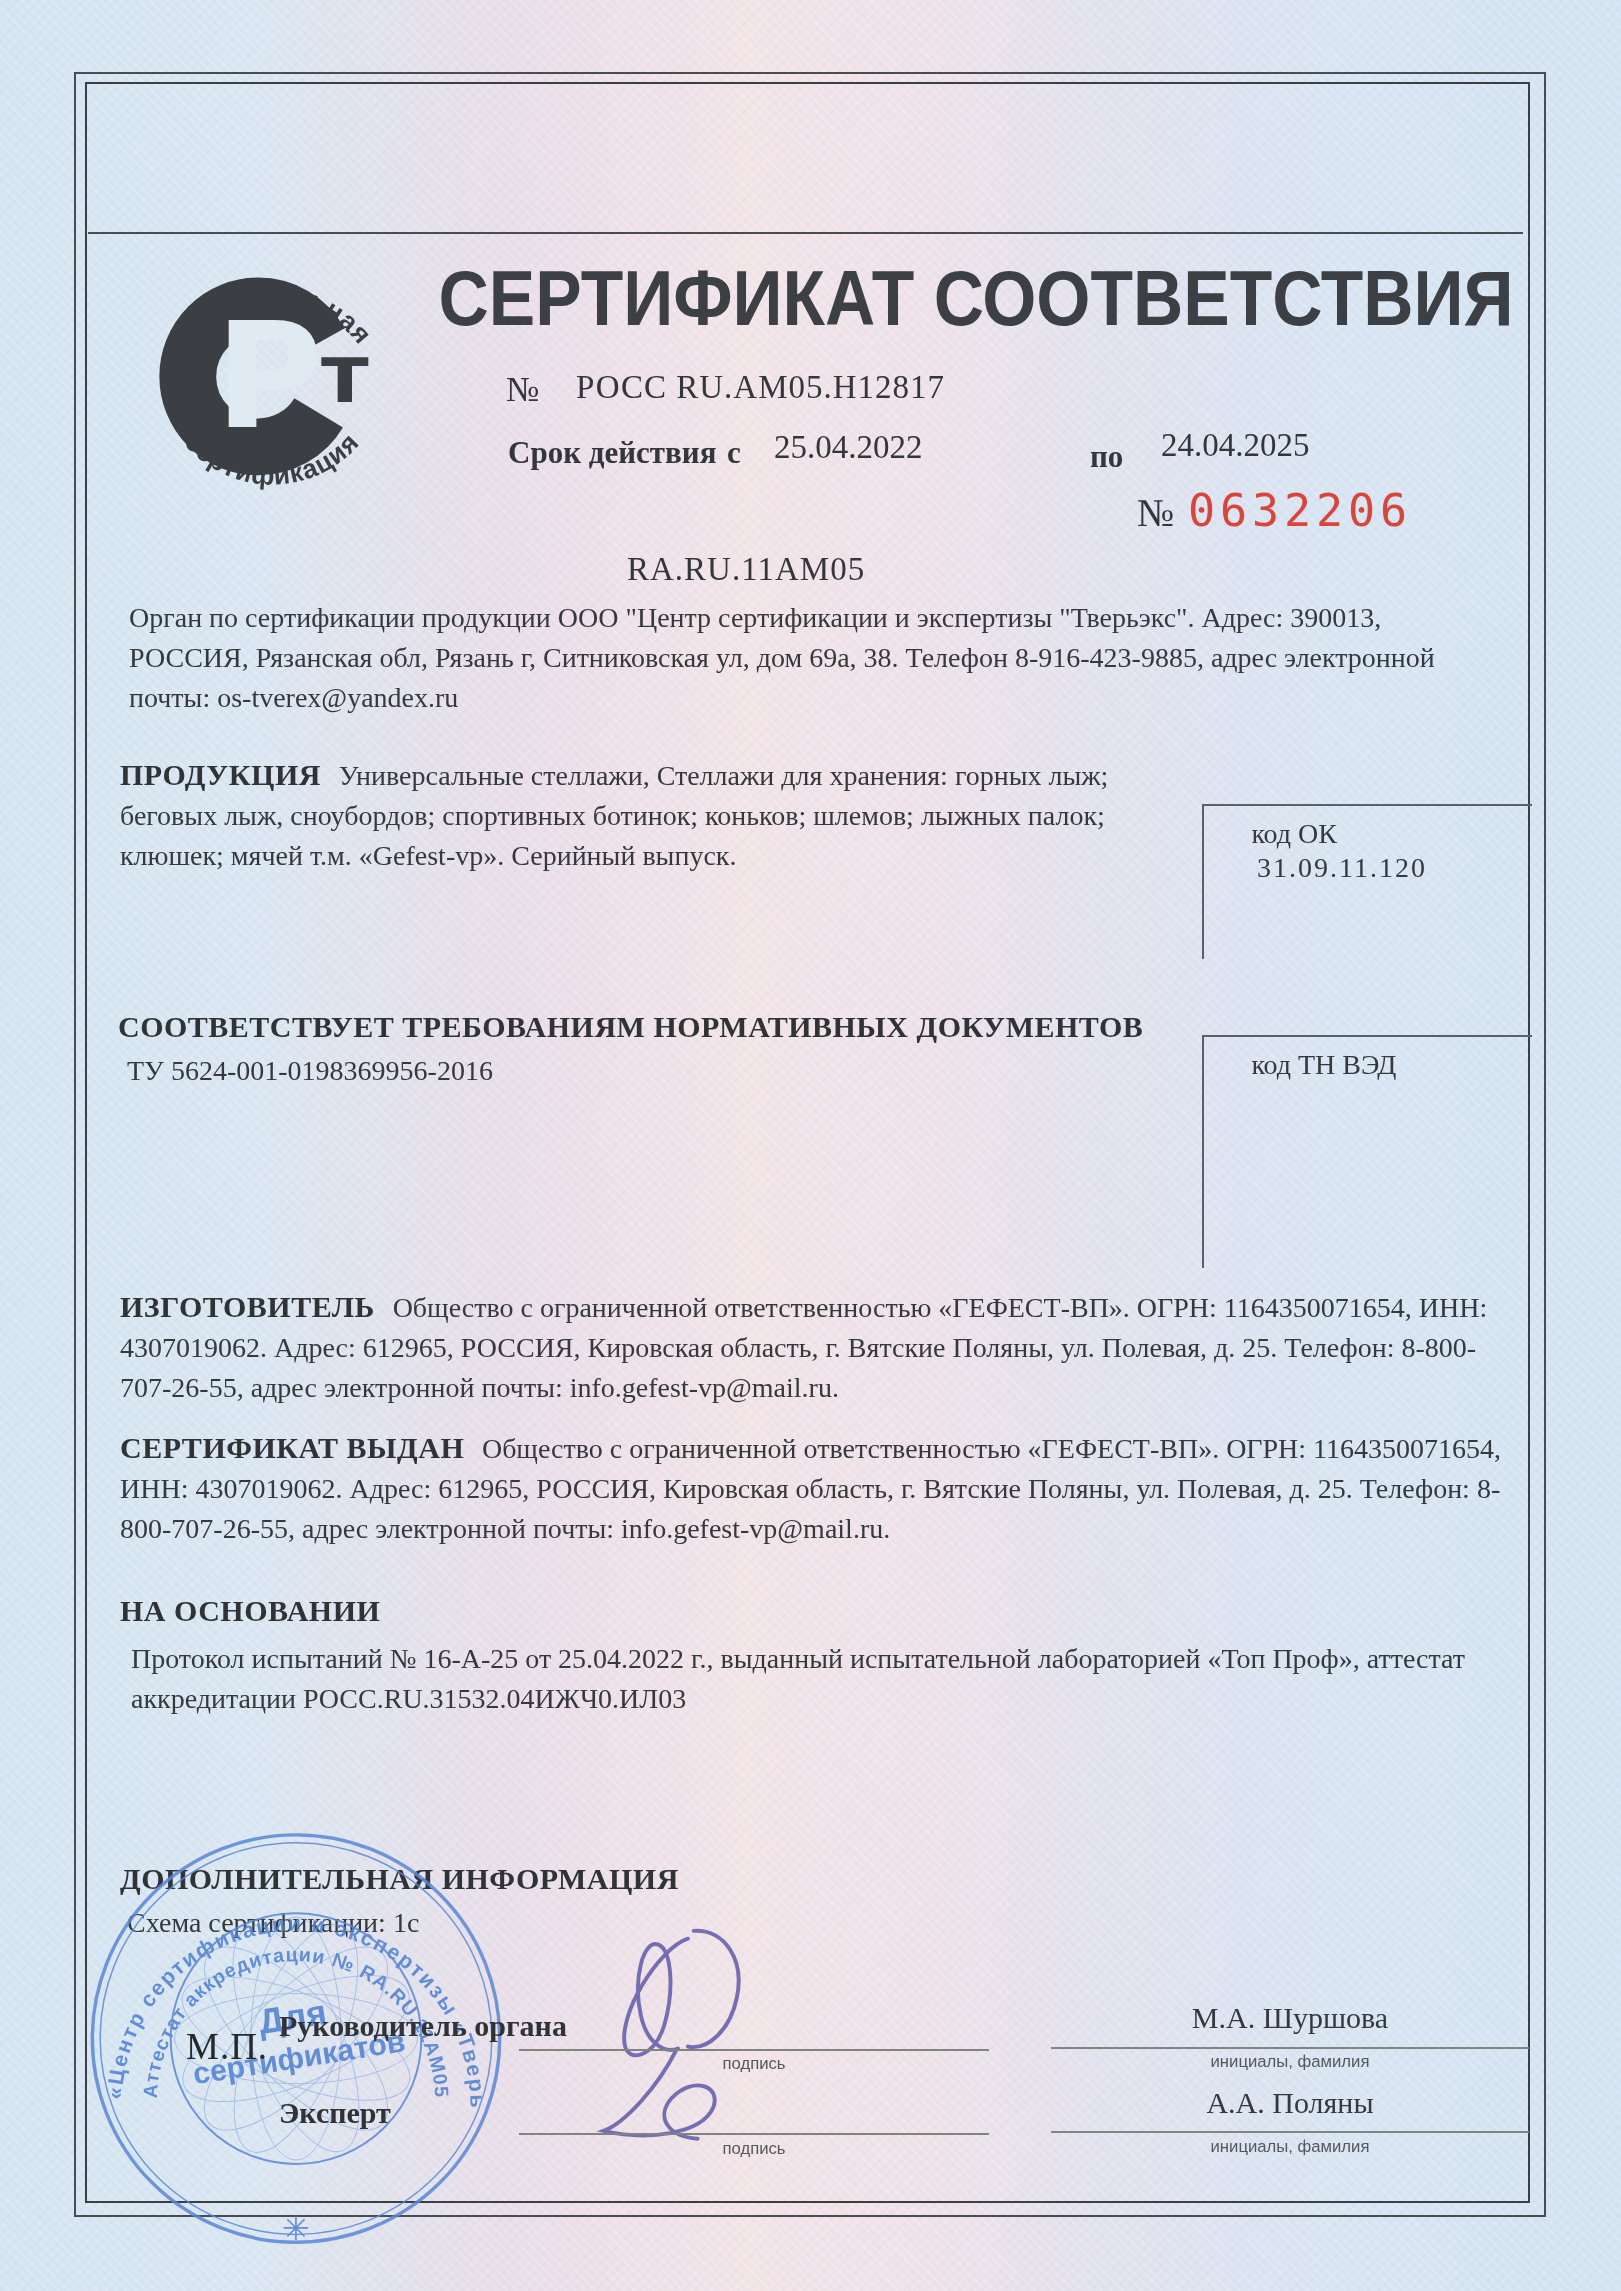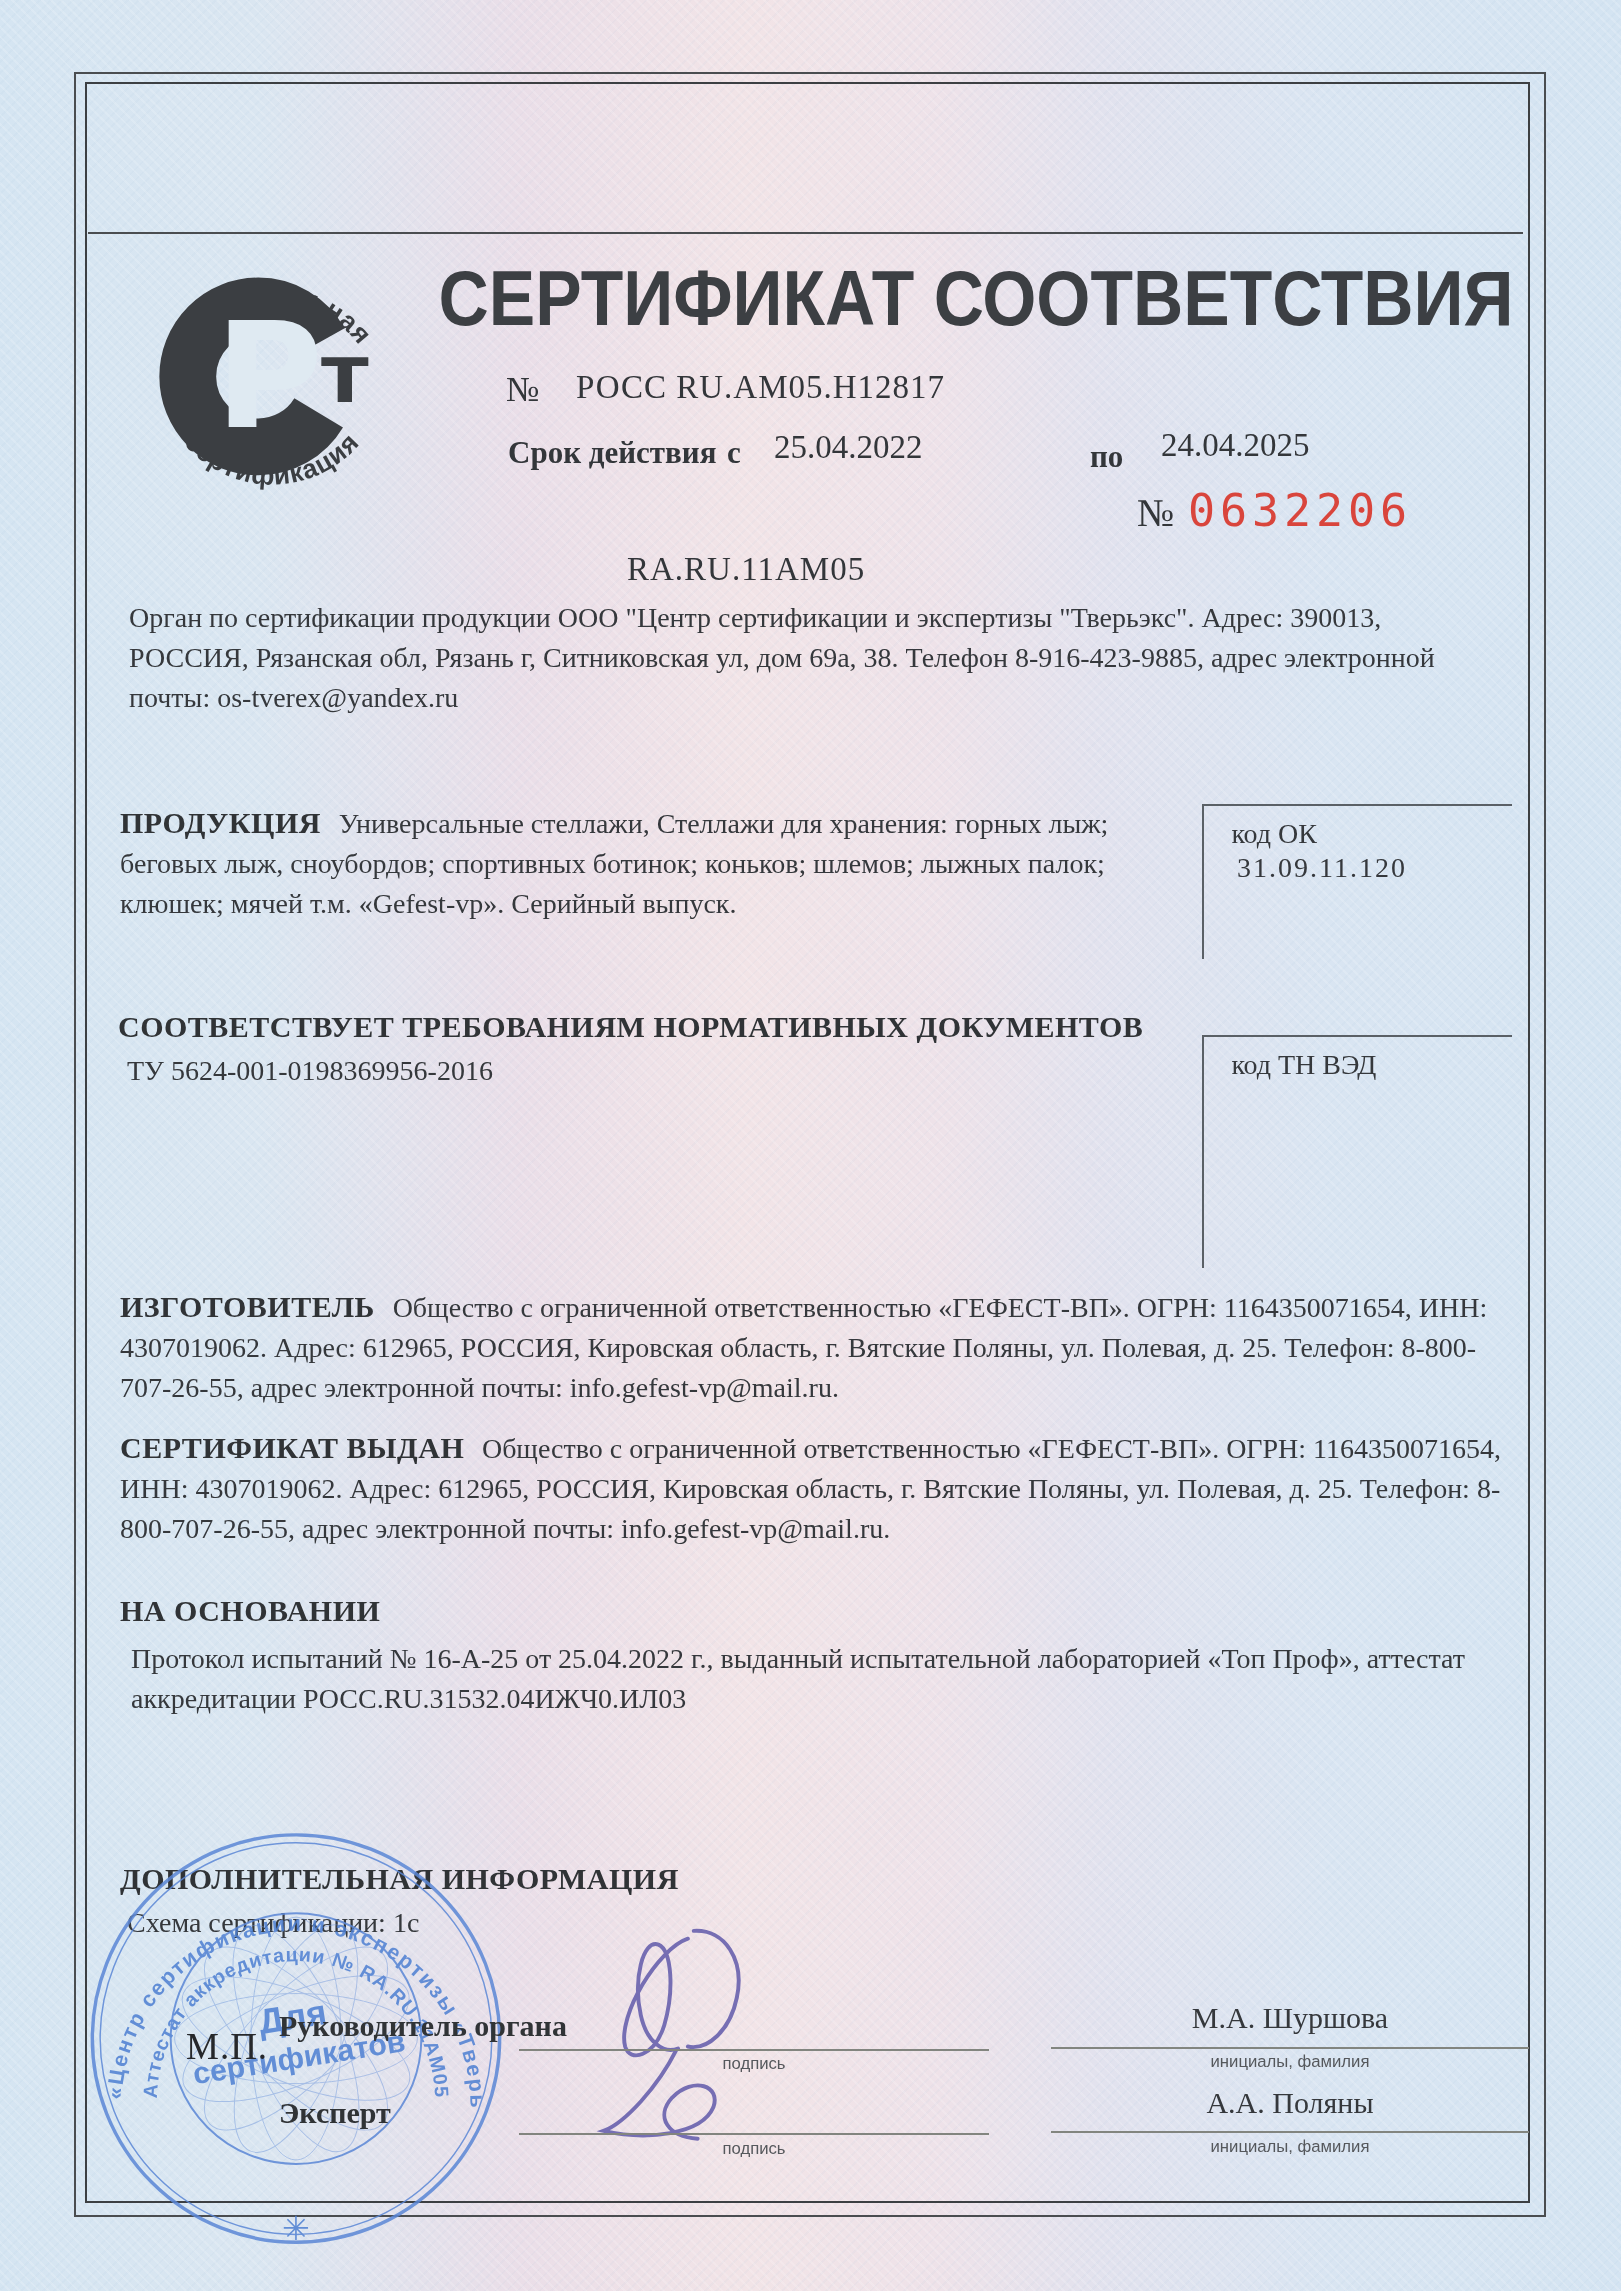--- a/index.html
+++ b/index.html
@@ -33,21 +33,21 @@
   .valid-label{left:508px;top:435px;font-size:31px;font-weight:bold;color:#33363a;}
   .valid-c{left:727px;top:435px;font-size:31px;font-weight:bold;color:#33363a;}
   .valid-from{left:774px;top:429px;font-size:33px;color:#33363a;}
   .valid-po{left:1090px;top:439px;font-size:31px;font-weight:bold;color:#33363a;}
   .valid-to{left:1161px;top:427px;font-size:33px;color:#33363a;}
   .blank-no{left:1137px;top:490px;font-size:39px;color:#33363a;}
   .blank-num{left:1188px;top:484px;font-family:"DejaVu Sans Mono",monospace;font-size:45px;color:#d9453c;letter-spacing:4.9px;}
   .sec-label{font-size:30px;font-weight:bold;color:#303336;letter-spacing:0.5px;}
   .sec-text{font-size:28px;line-height:1.42;color:#35383c;}
   .body-code{left:627px;top:551px;font-size:33px;color:#33363a;letter-spacing:1px;}
-  .code-box{border-top:2px solid #5a6066;border-left:2px solid #5a6066;}
+  .code-box{border-top:2px solid #5a6066;border-left:2px solid #5a6066;padding-left:20px;}
   .codebox-label{font-size:28px;color:#35383c;}
   .sig-role{font-size:30px;font-weight:bold;color:#303336;}
   .sig-line{height:0;border-top:2px solid #82857f;}
   .sig-cap{font-size:16.7px;color:#55585c;font-family:"Liberation Sans",sans-serif;text-align:center;}
   .sig-name{font-size:30px;color:#35383c;text-align:center;}
   .mp{font-size:37px;color:#26282b;letter-spacing:1px;}
   .footnote{left:88px;top:2154px;width:1435px;font-size:31px;color:#3d4044;letter-spacing:1px;}
   .imprint{left:0;top:2243px;width:1621px;font-size:13.7px;color:#55585c;font-family:"Liberation Sans",sans-serif;}
   .stamp-wrap{left:61px;top:1811px;width:470px;height:461px;opacity:0.85;}
   .sig-ink{left:431px;top:1921px;width:549px;height:255px;}
@@ -91,21 +91,21 @@
   <div class="abs valid-from">25.04.2022</div>
   <div class="abs valid-po">по</div>
   <div class="abs valid-to">24.04.2025</div>
 
   <div class="abs blank-no">№</div>
   <div class="abs blank-num">0632206</div>
 
   <div class="abs body-code">RA.RU.11AM05</div>
   <div class="abs sec-text" style="left:129px;top:598px;width:1377px;">Орган по сертификации продукции ООО "Центр сертификации и экспертизы "Тверьэкс". Адрес: 390013, РОССИЯ, Рязанская обл, Рязань г, Ситниковская ул, дом 69а, 38. Телефон 8-916-423-9885, адрес электронной почты: os-tverex@yandex.ru</div>
 
-  <div class="abs" style="left:120px;top:804px;width:1068px;">
+  <div class="abs" style="left:120px;top:756px;width:1068px;">
     <span class="sec-label">ПРОДУКЦИЯ</span>
     <span class="sec-text" style="margin-left:13.7px;">Универсальные стеллажи, Стеллажи для хранения: горных лыж; беговых лыж, сноубордов; спортивных ботинок; коньков; шлемов; лыжных палок; клюшек; мячей т.м. «Gefest-vp». Серийный выпуск.</span>
   </div>
 
   <div class="abs code-box" style="left:1202px;top:804px;width:308px;height:153px;">
     <div class="codebox-label" style="margin:11.8px 0 2px 27.4px;">код ОК</div>
     <div class="codebox-label" style="margin-left:33px;letter-spacing:2px;">31.09.11.120</div>
   </div>
 
   <div class="abs sec-label" style="left:118px;top:1010px;">СООТВЕТСТВУЕТ ТРЕБОВАНИЯМ НОРМАТИВНЫХ ДОКУМЕНТОВ</div>

